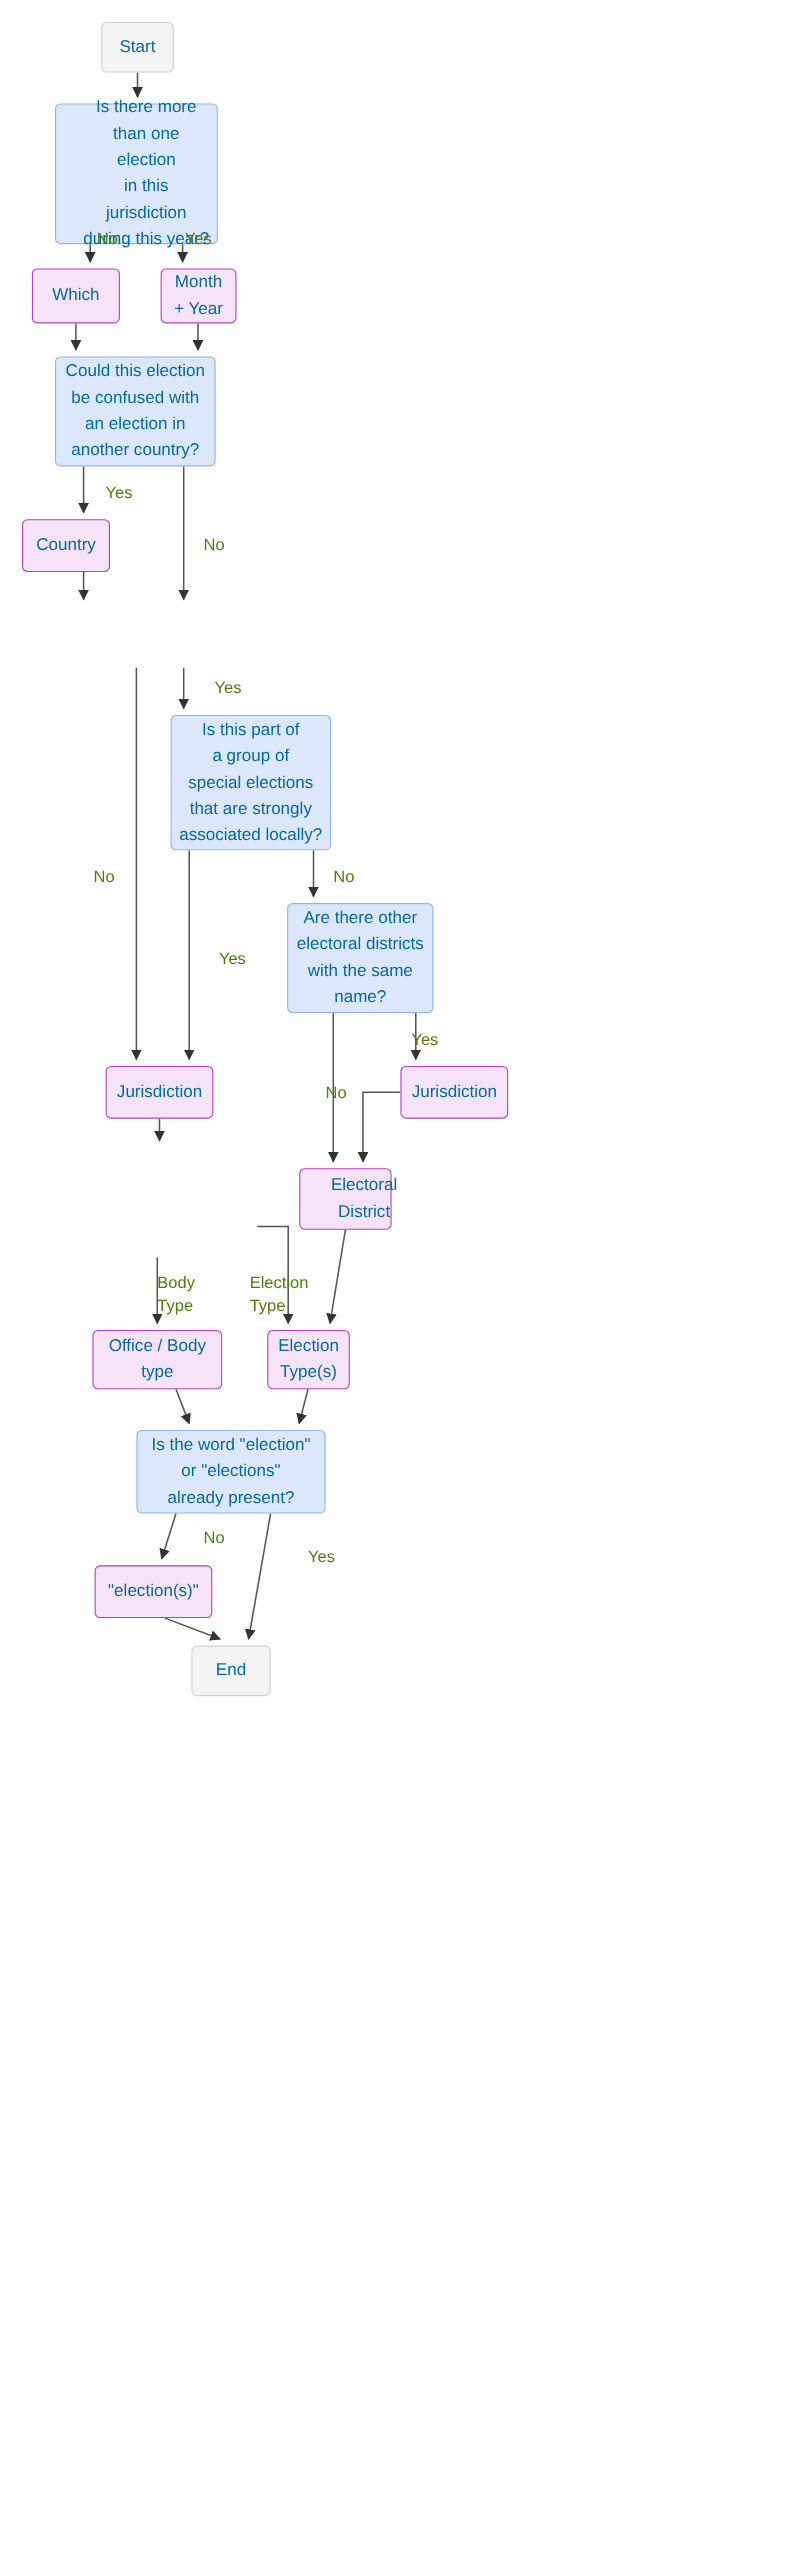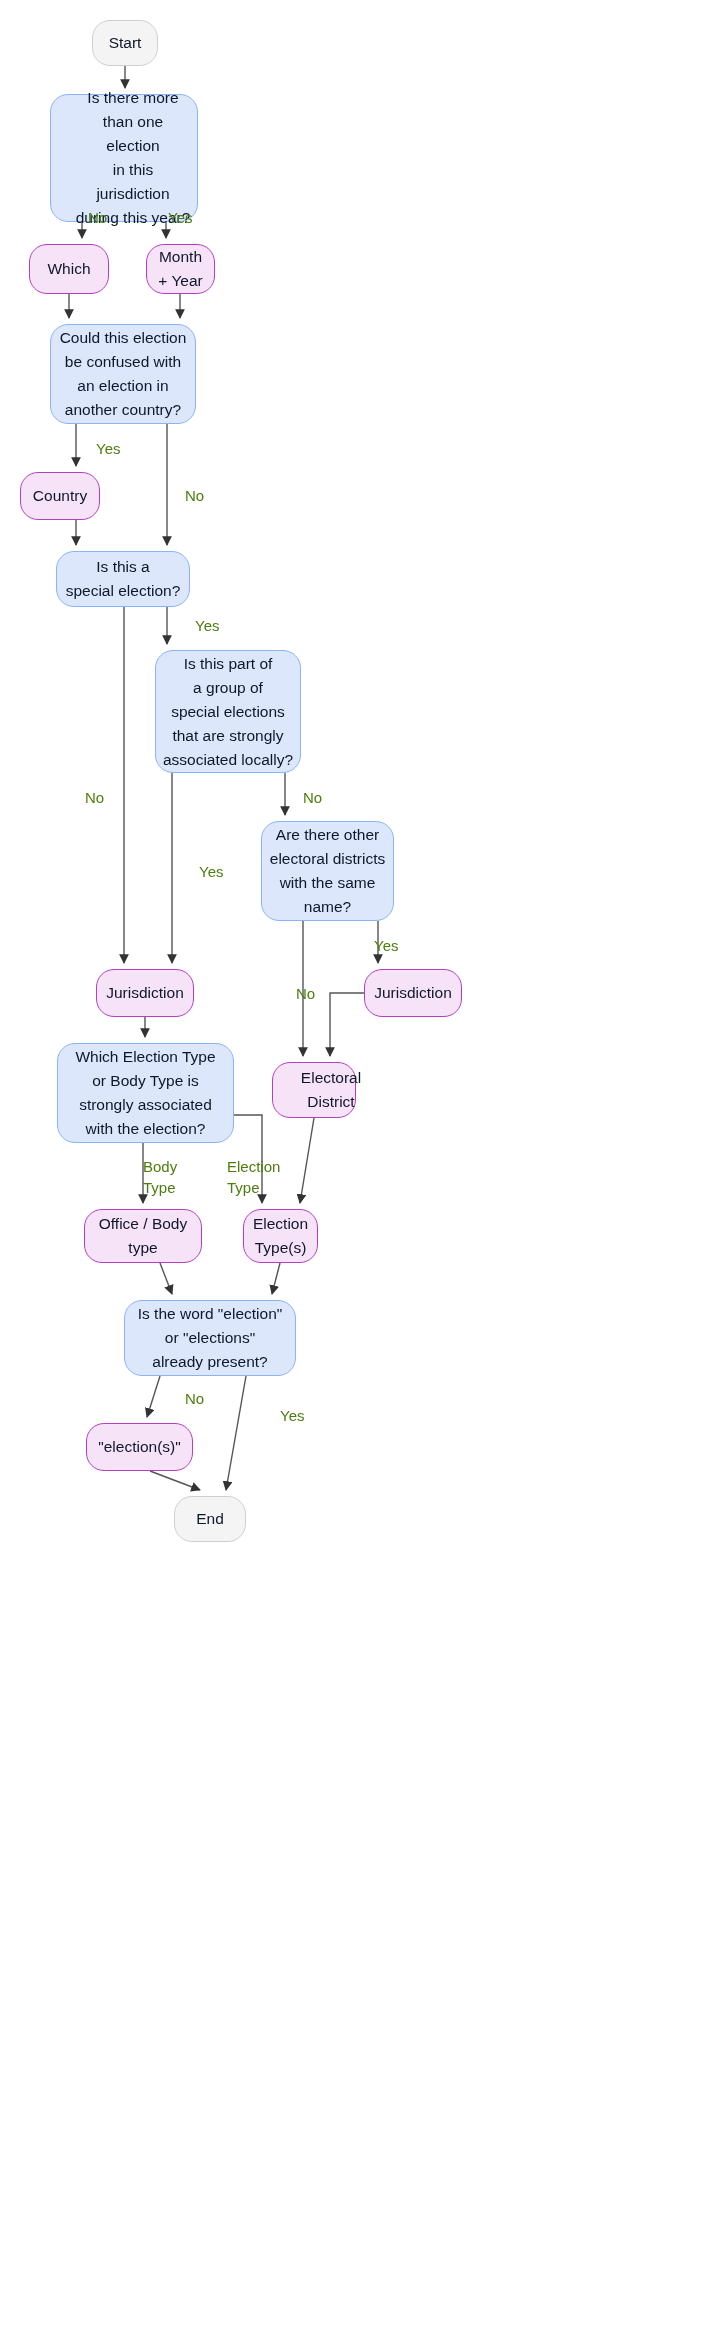--- a/index.html
+++ b/index.html
@@ -23,26 +23,26 @@
     height: 2329px;
     pointer-events: none;
   }
   .node {
     position: absolute;
     box-sizing: border-box;
     display: flex;
     align-items: center;
     justify-content: center;
     text-align: center;
-    border-radius: 18px;
+    border-radius: 5px;
     border-width: 1.3px;
     border-style: solid;
     font-size: 15.5px;
     line-height: 24px;
-    color: #0f172a;
+    color: #0369a1;
     white-space: pre-line;
     padding: 0 6px;
   }
   .n-decision {
     background: #dce7fb;
     border-color: #8ab4f3;
   }
   .n-output {
     background: #f6e3f8;
     border-color: #b440c0;
@@ -135,42 +135,36 @@
   <div class="node n-output" style="left:146px;top:244px;width:69px;height:50px;">Month
 + Year</div>
 
   <div class="node n-decision" style="left:50px;top:324px;width:146px;height:100px;">Could this election
 be confused with
 an election in
 another country?</div>
 
   <div class="node n-output" style="left:20px;top:472px;width:80px;height:48px;">Country</div>
 
-  <div class="node n-decision" style="left:56px;top:551px;width:134px;height:56px;">Is this a
-special election?</div>
 
   <div class="node n-decision" style="left:155px;top:650px;width:146px;height:123px;">Is this part of
 a group of
 special elections
 that are strongly
 associated locally?</div>
 
   <div class="node n-decision" style="left:261px;top:821px;width:133px;height:100px;">Are there other
 electoral districts
 with the same
 name?</div>
 
   <div class="node n-output" style="left:96px;top:969px;width:98px;height:48px;">Jurisdiction</div>
 
   <div class="node n-output" style="left:364px;top:969px;width:98px;height:48px;">Jurisdiction</div>
 
-  <div class="node n-decision" style="left:57px;top:1043px;width:177px;height:100px;">Which Election Type
-or Body Type is
-strongly associated
-with the election?</div>
 
   <div class="node n-output" style="left:272px;top:1062px;width:84px;height:56px;padding-left:40px;">Electoral
 District</div>
 
   <div class="node n-output" style="left:84px;top:1209px;width:118px;height:54px;">Office / Body
 type</div>
 
   <div class="node n-output" style="left:243px;top:1209px;width:75px;height:54px;">Election
 Type(s)</div>
 

